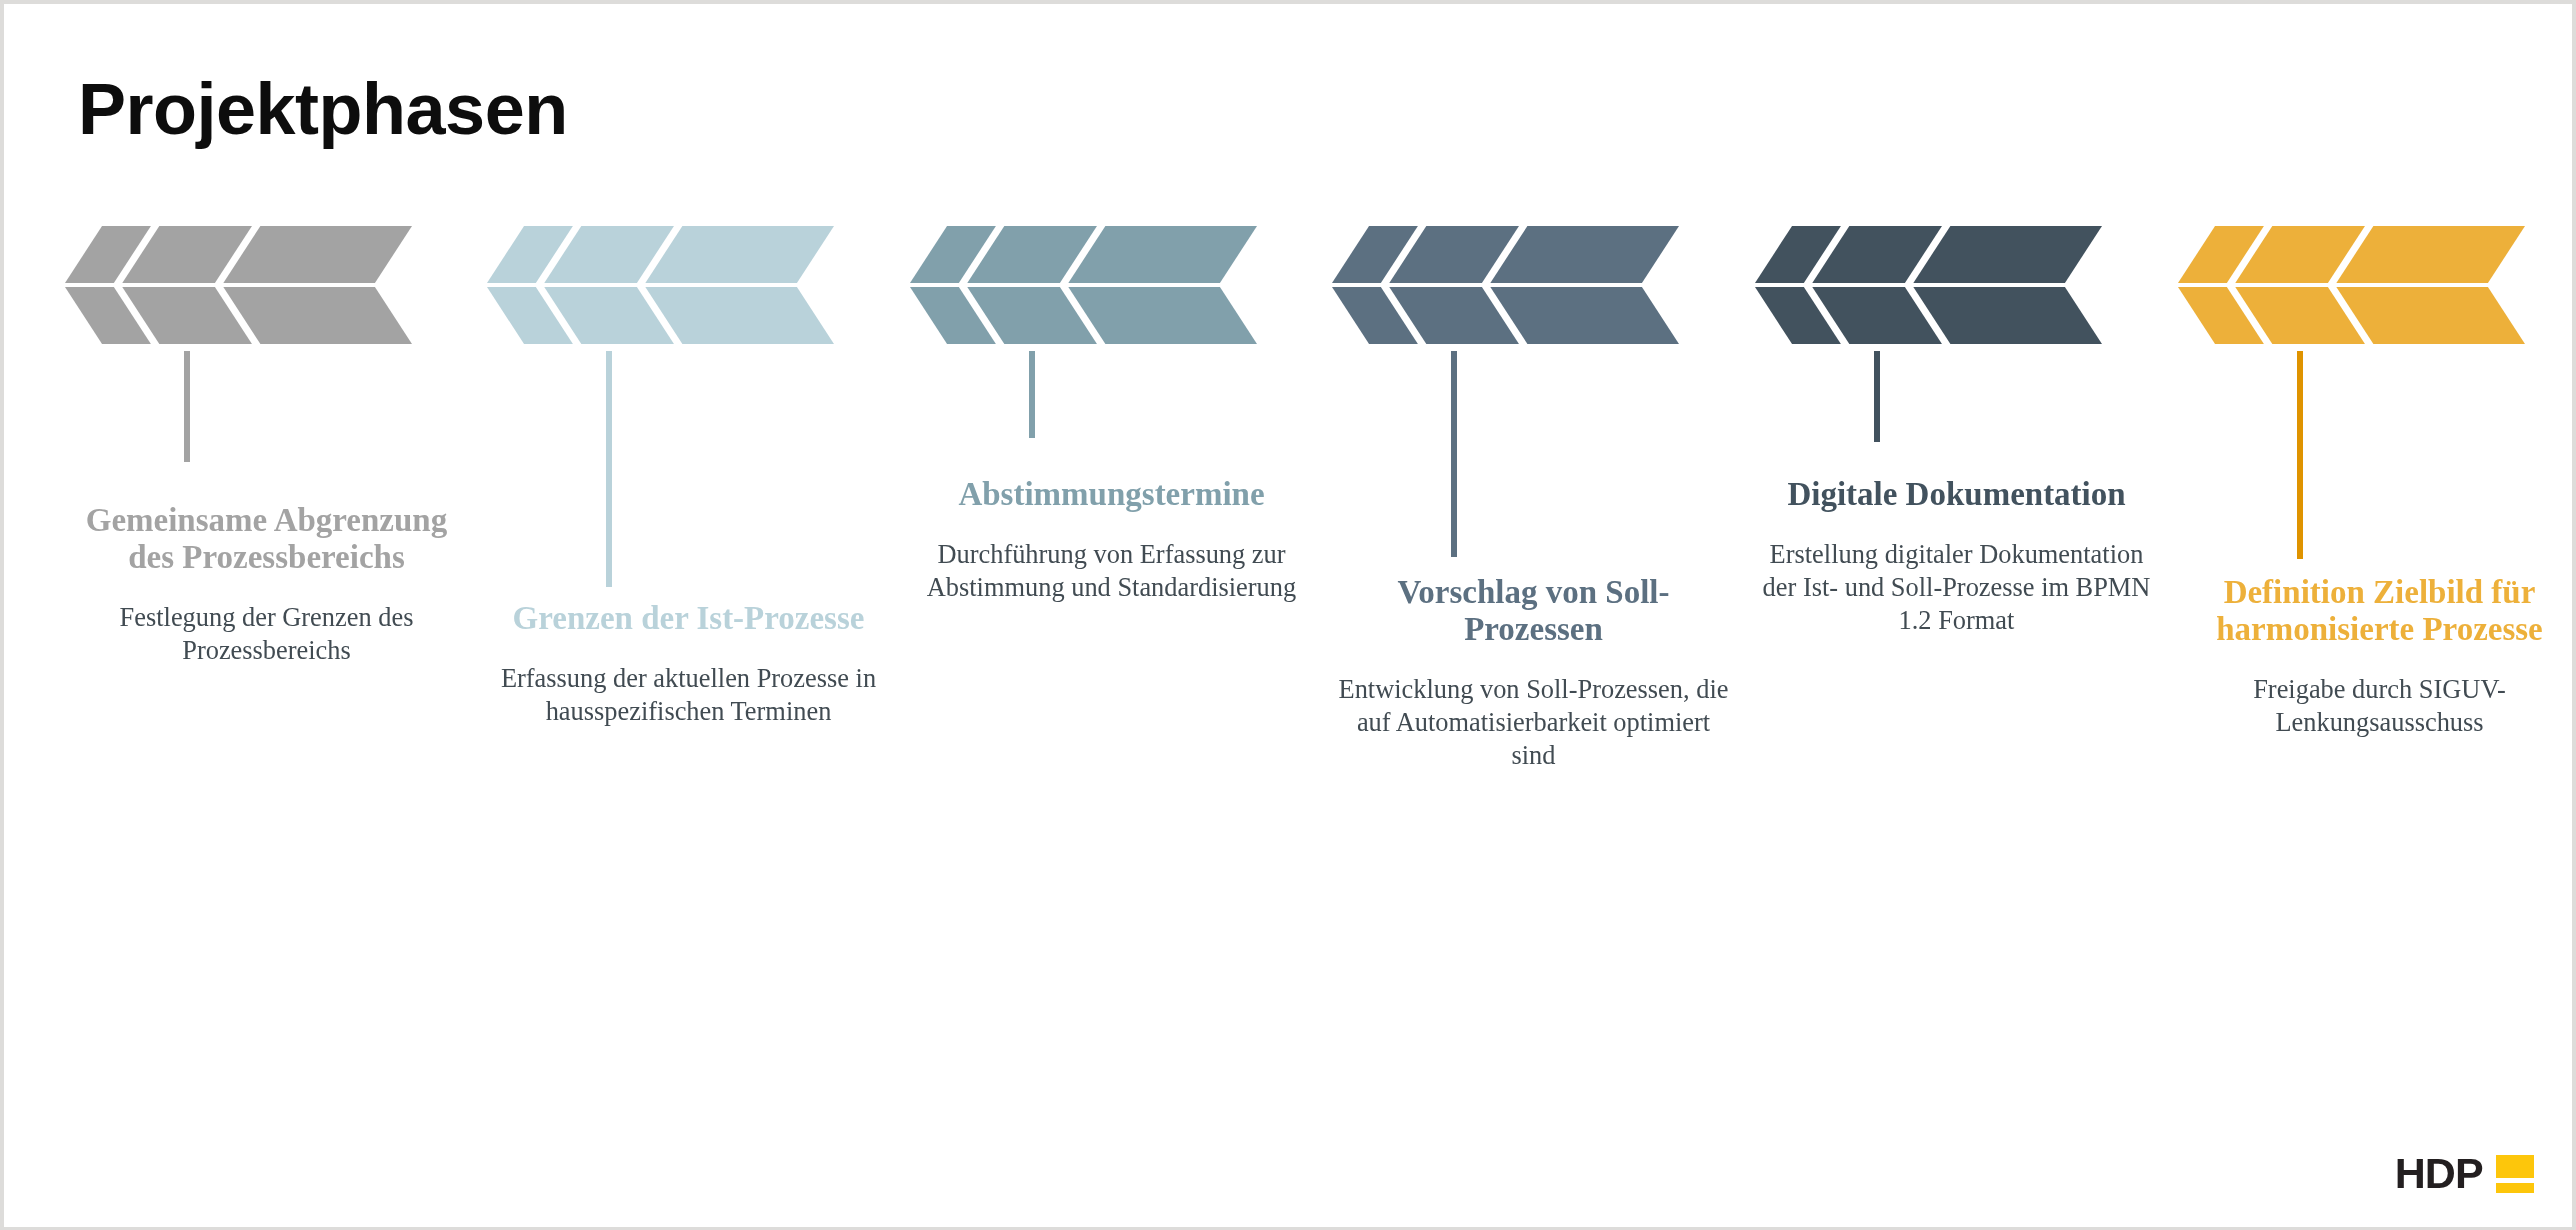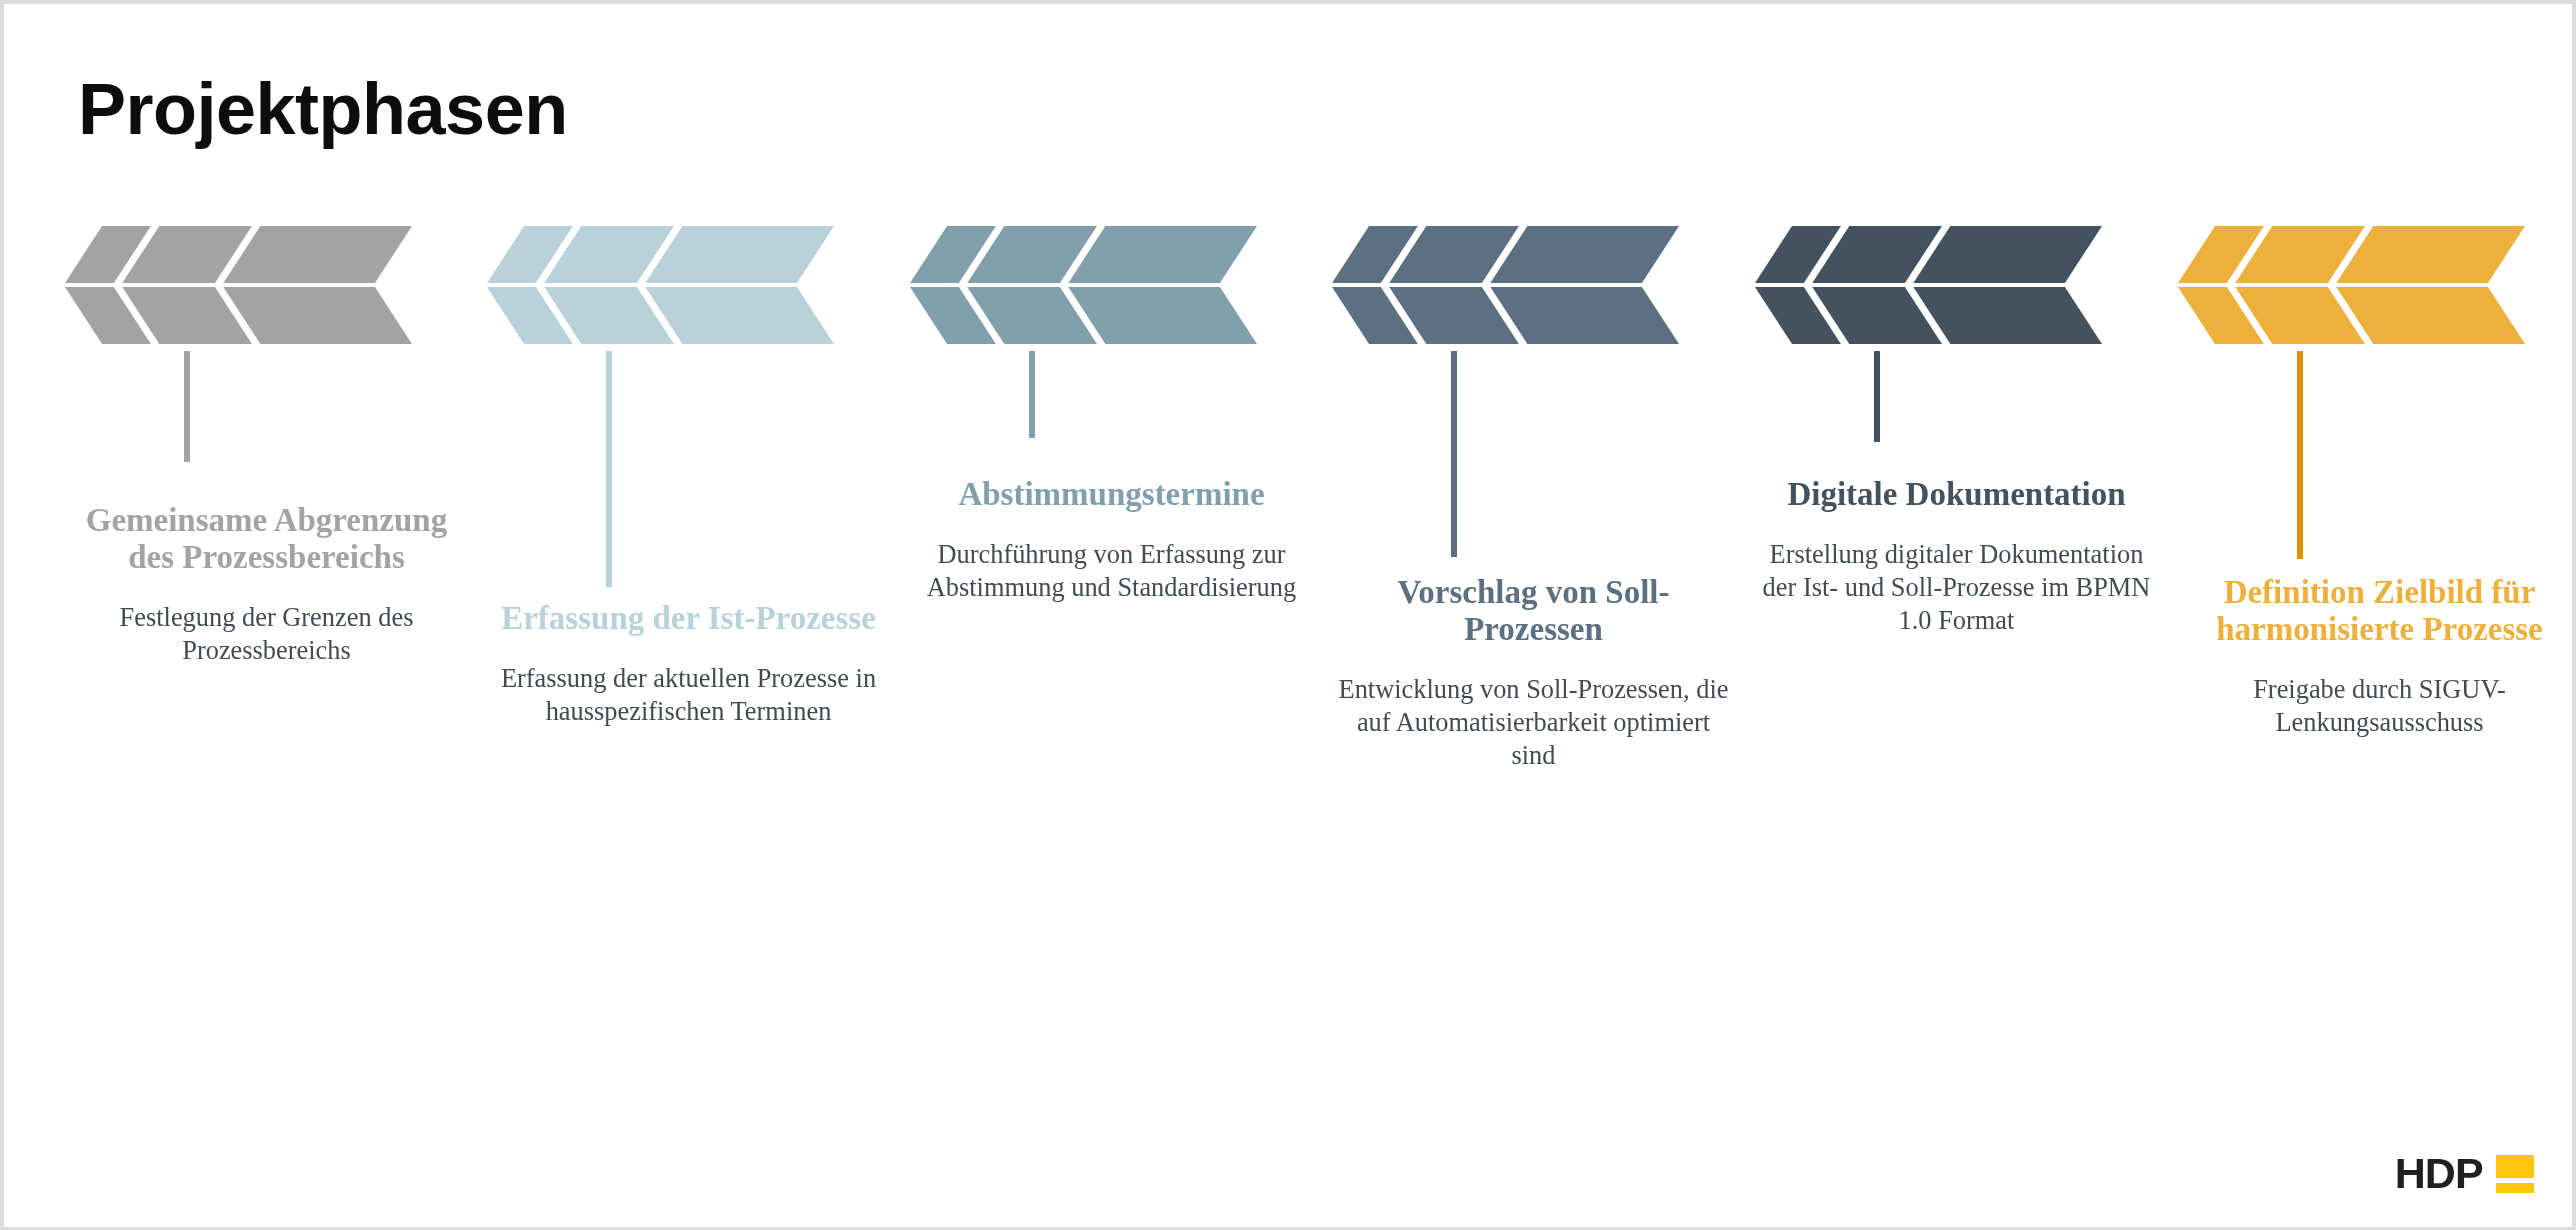--- a/index.html
+++ b/index.html
@@ -161,21 +161,21 @@
             <path d="M 44 0 L 102 0 L 58 67.5 L 0 67.5 Z" fill="#b9d2da"></path>
             <path d="M 0 72.5 L 58 72.5 L 102 140 L 44 140 Z" fill="#b9d2da"></path>
             <path d="M 112 0 L 222 0 L 178 67.5 L 68 67.5 Z" fill="#b9d2da"></path>
             <path d="M 68 72.5 L 178 72.5 L 222 140 L 112 140 Z" fill="#b9d2da"></path>
             <path d="M 232 0 L 412 0 L 368 67.5 L 188 67.5 Z" fill="#b9d2da"></path>
             <path d="M 188 72.5 L 368 72.5 L 412 140 L 232 140 Z" fill="#b9d2da"></path>
           </svg>
         </div>
         <div class="connector" style="background: rgb(185, 210, 218); height: 236px;"></div>
         <div class="phase-text" style="top: 381px;">
-          <div class="phase-heading" style="color: rgb(185, 210, 218);">Erfassung der Ist-Prozesse</div>
+          <div class="phase-heading" style="color: rgb(185, 210, 218);">Grenzen der Ist-Prozesse</div>
           <div class="phase-desc" style="color: rgb(65, 75, 82);">Erfassung der aktuellen Prozesse in hausspezifischen Terminen</div>
         </div>
       </div>
       <div class="phase" style="left: 900px;">
         <div class="chevron-block">
           <svg viewBox="0 0 412 140" width="347" height="132" xmlns="http://www.w3.org/2000/svg">
             <path d="M 44 0 L 102 0 L 58 67.5 L 0 67.5 Z" fill="#81a0ab"></path>
             <path d="M 0 72.5 L 58 72.5 L 102 140 L 44 140 Z" fill="#81a0ab"></path>
             <path d="M 112 0 L 222 0 L 178 67.5 L 68 67.5 Z" fill="#81a0ab"></path>
             <path d="M 68 72.5 L 178 72.5 L 222 140 L 112 140 Z" fill="#81a0ab"></path>
@@ -213,21 +213,21 @@
             <path d="M 0 72.5 L 58 72.5 L 102 140 L 44 140 Z" fill="#42525e"></path>
             <path d="M 112 0 L 222 0 L 178 67.5 L 68 67.5 Z" fill="#42525e"></path>
             <path d="M 68 72.5 L 178 72.5 L 222 140 L 112 140 Z" fill="#42525e"></path>
             <path d="M 232 0 L 412 0 L 368 67.5 L 188 67.5 Z" fill="#42525e"></path>
             <path d="M 188 72.5 L 368 72.5 L 412 140 L 232 140 Z" fill="#42525e"></path>
           </svg>
         </div>
         <div class="connector" style="background: rgb(66, 82, 94); height: 91px;"></div>
         <div class="phase-text" style="top: 257px;">
           <div class="phase-heading" style="color: rgb(66, 82, 94);">Digitale Dokumentation</div>
-          <div class="phase-desc" style="color: rgb(65, 75, 82);">Erstellung digitaler Dokumentation der Ist- und Soll-Prozesse im BPMN 1.0 Format</div>
+          <div class="phase-desc" style="color: rgb(65, 75, 82);">Erstellung digitaler Dokumentation der Ist- und Soll-Prozesse im BPMN 1.2 Format</div>
         </div>
       </div>
       <div class="phase" style="left: 2168px;">
         <div class="chevron-block">
           <svg viewBox="0 0 412 140" width="347" height="132" xmlns="http://www.w3.org/2000/svg">
             <path d="M 44 0 L 102 0 L 58 67.5 L 0 67.5 Z" fill="#edb03a"></path>
             <path d="M 0 72.5 L 58 72.5 L 102 140 L 44 140 Z" fill="#edb03a"></path>
             <path d="M 112 0 L 222 0 L 178 67.5 L 68 67.5 Z" fill="#edb03a"></path>
             <path d="M 68 72.5 L 178 72.5 L 222 140 L 112 140 Z" fill="#edb03a"></path>
             <path d="M 232 0 L 412 0 L 368 67.5 L 188 67.5 Z" fill="#edb03a"></path>

